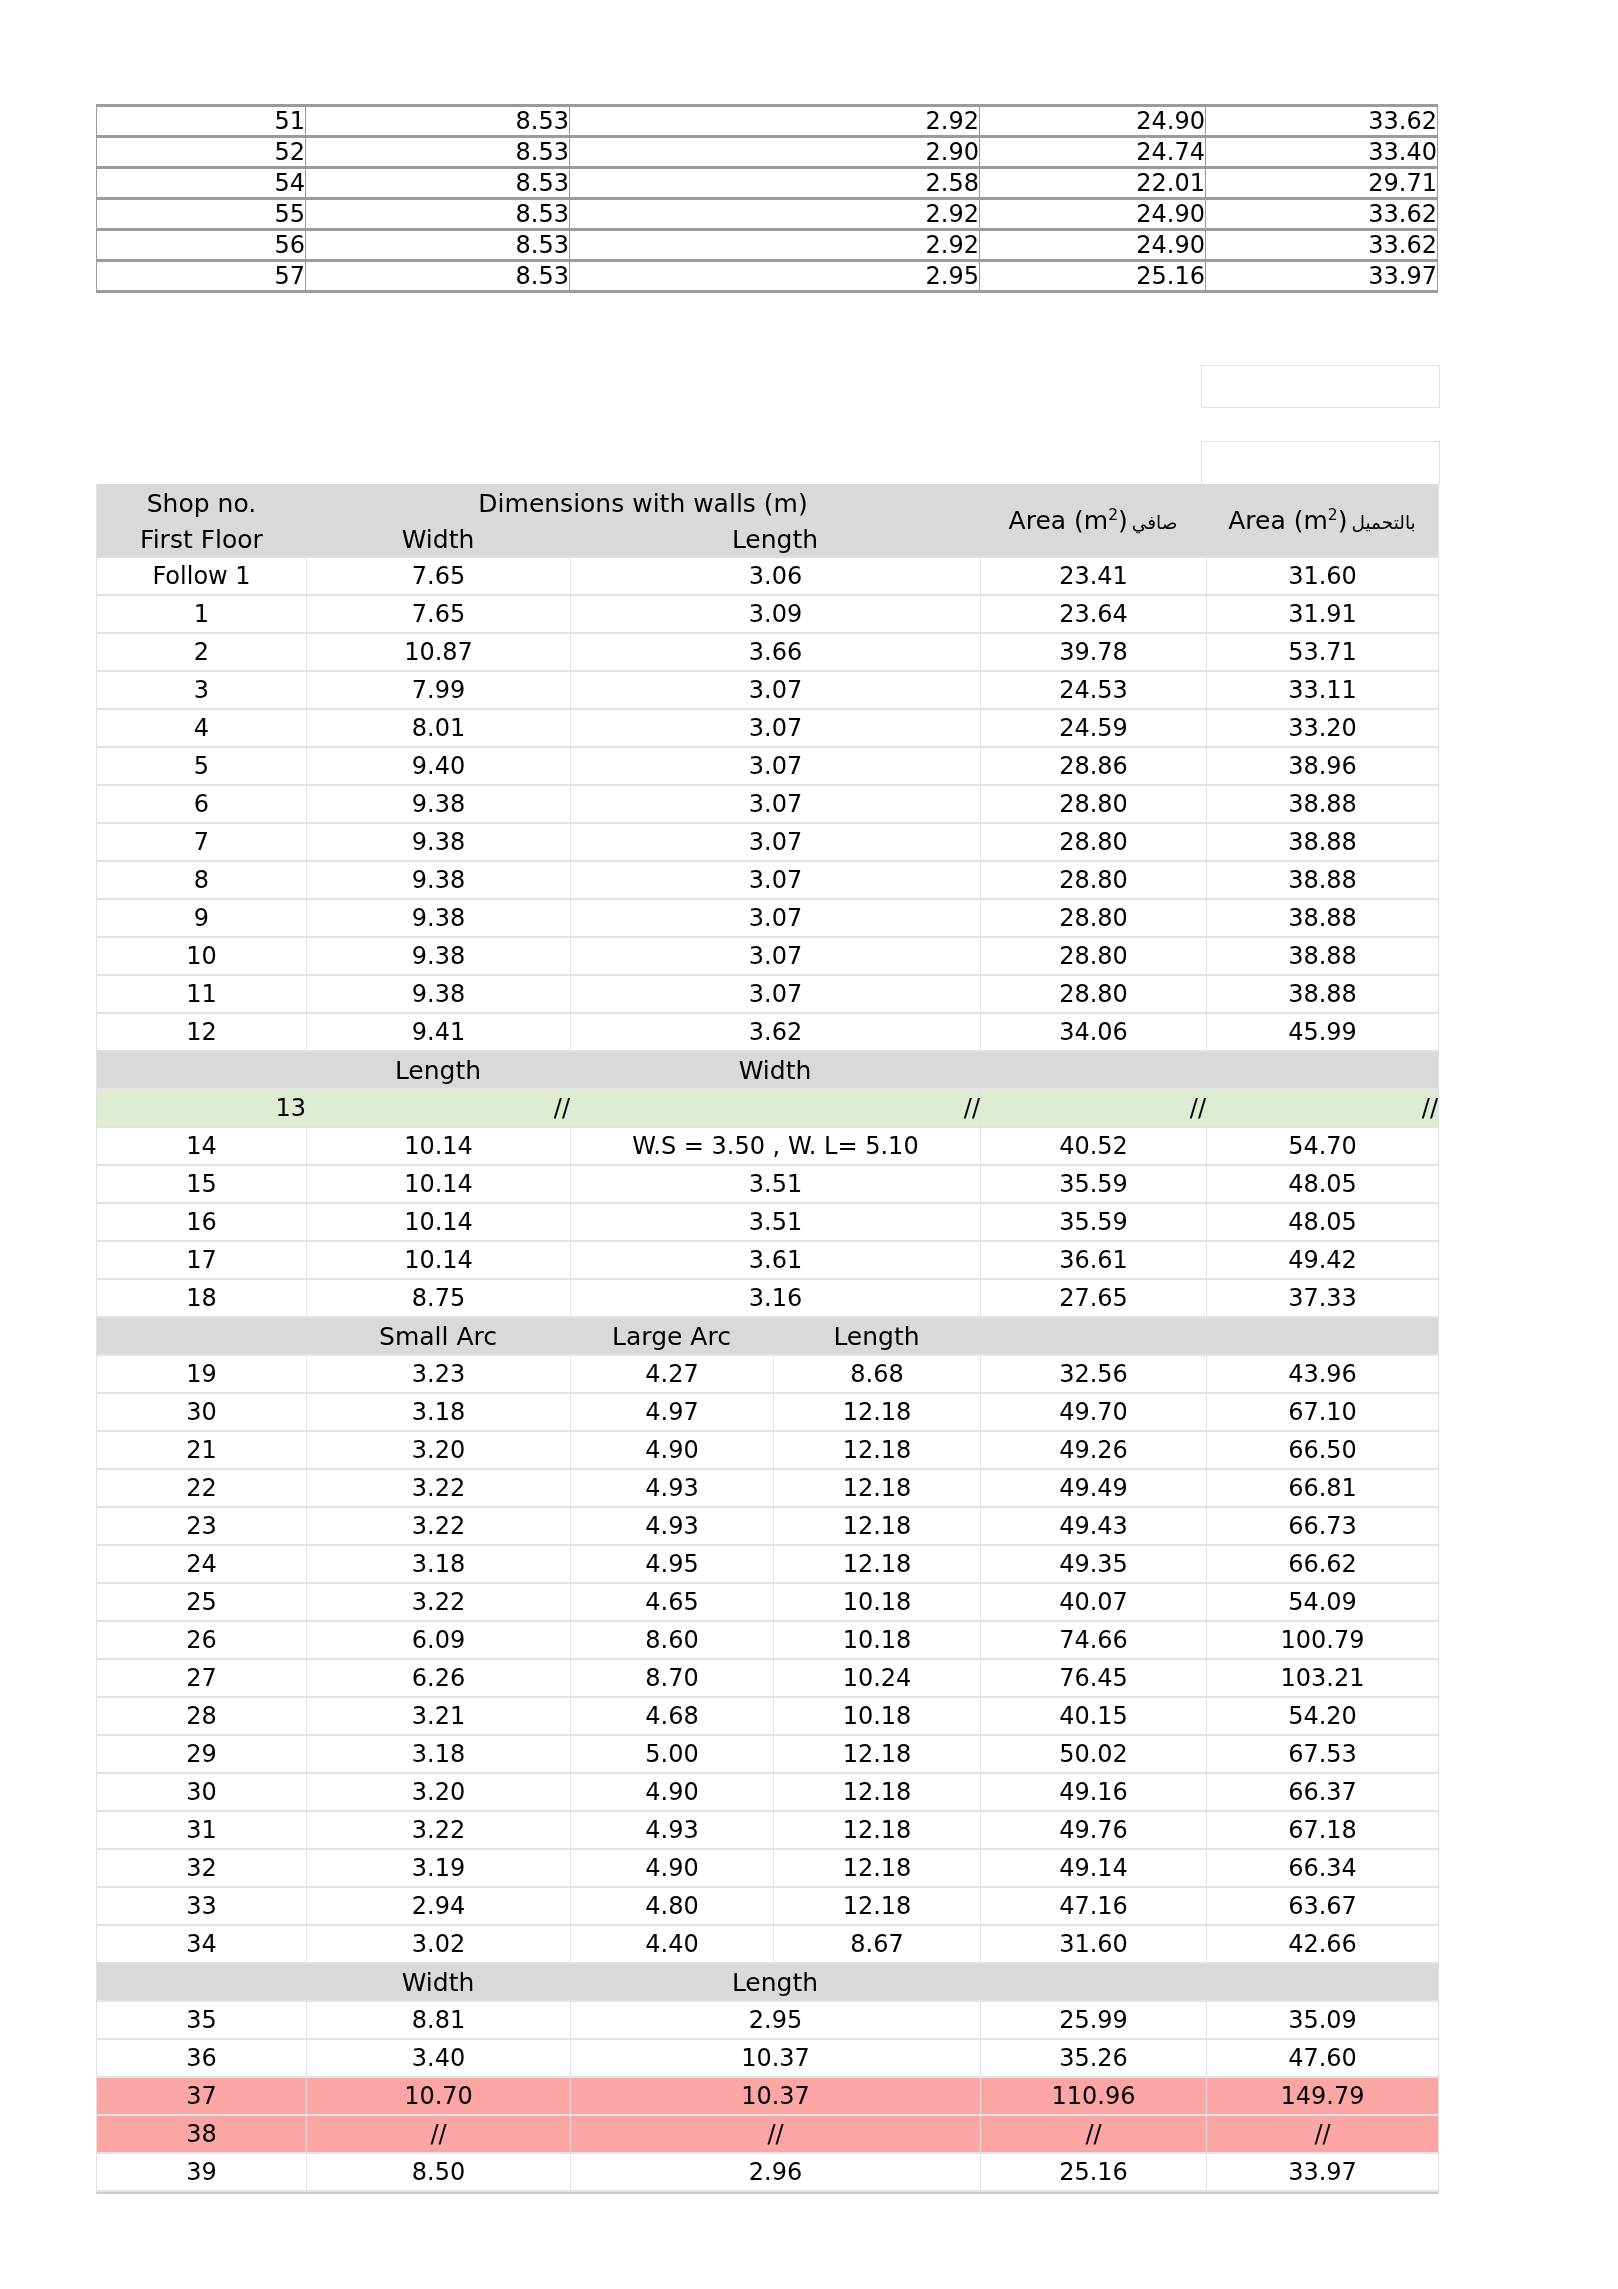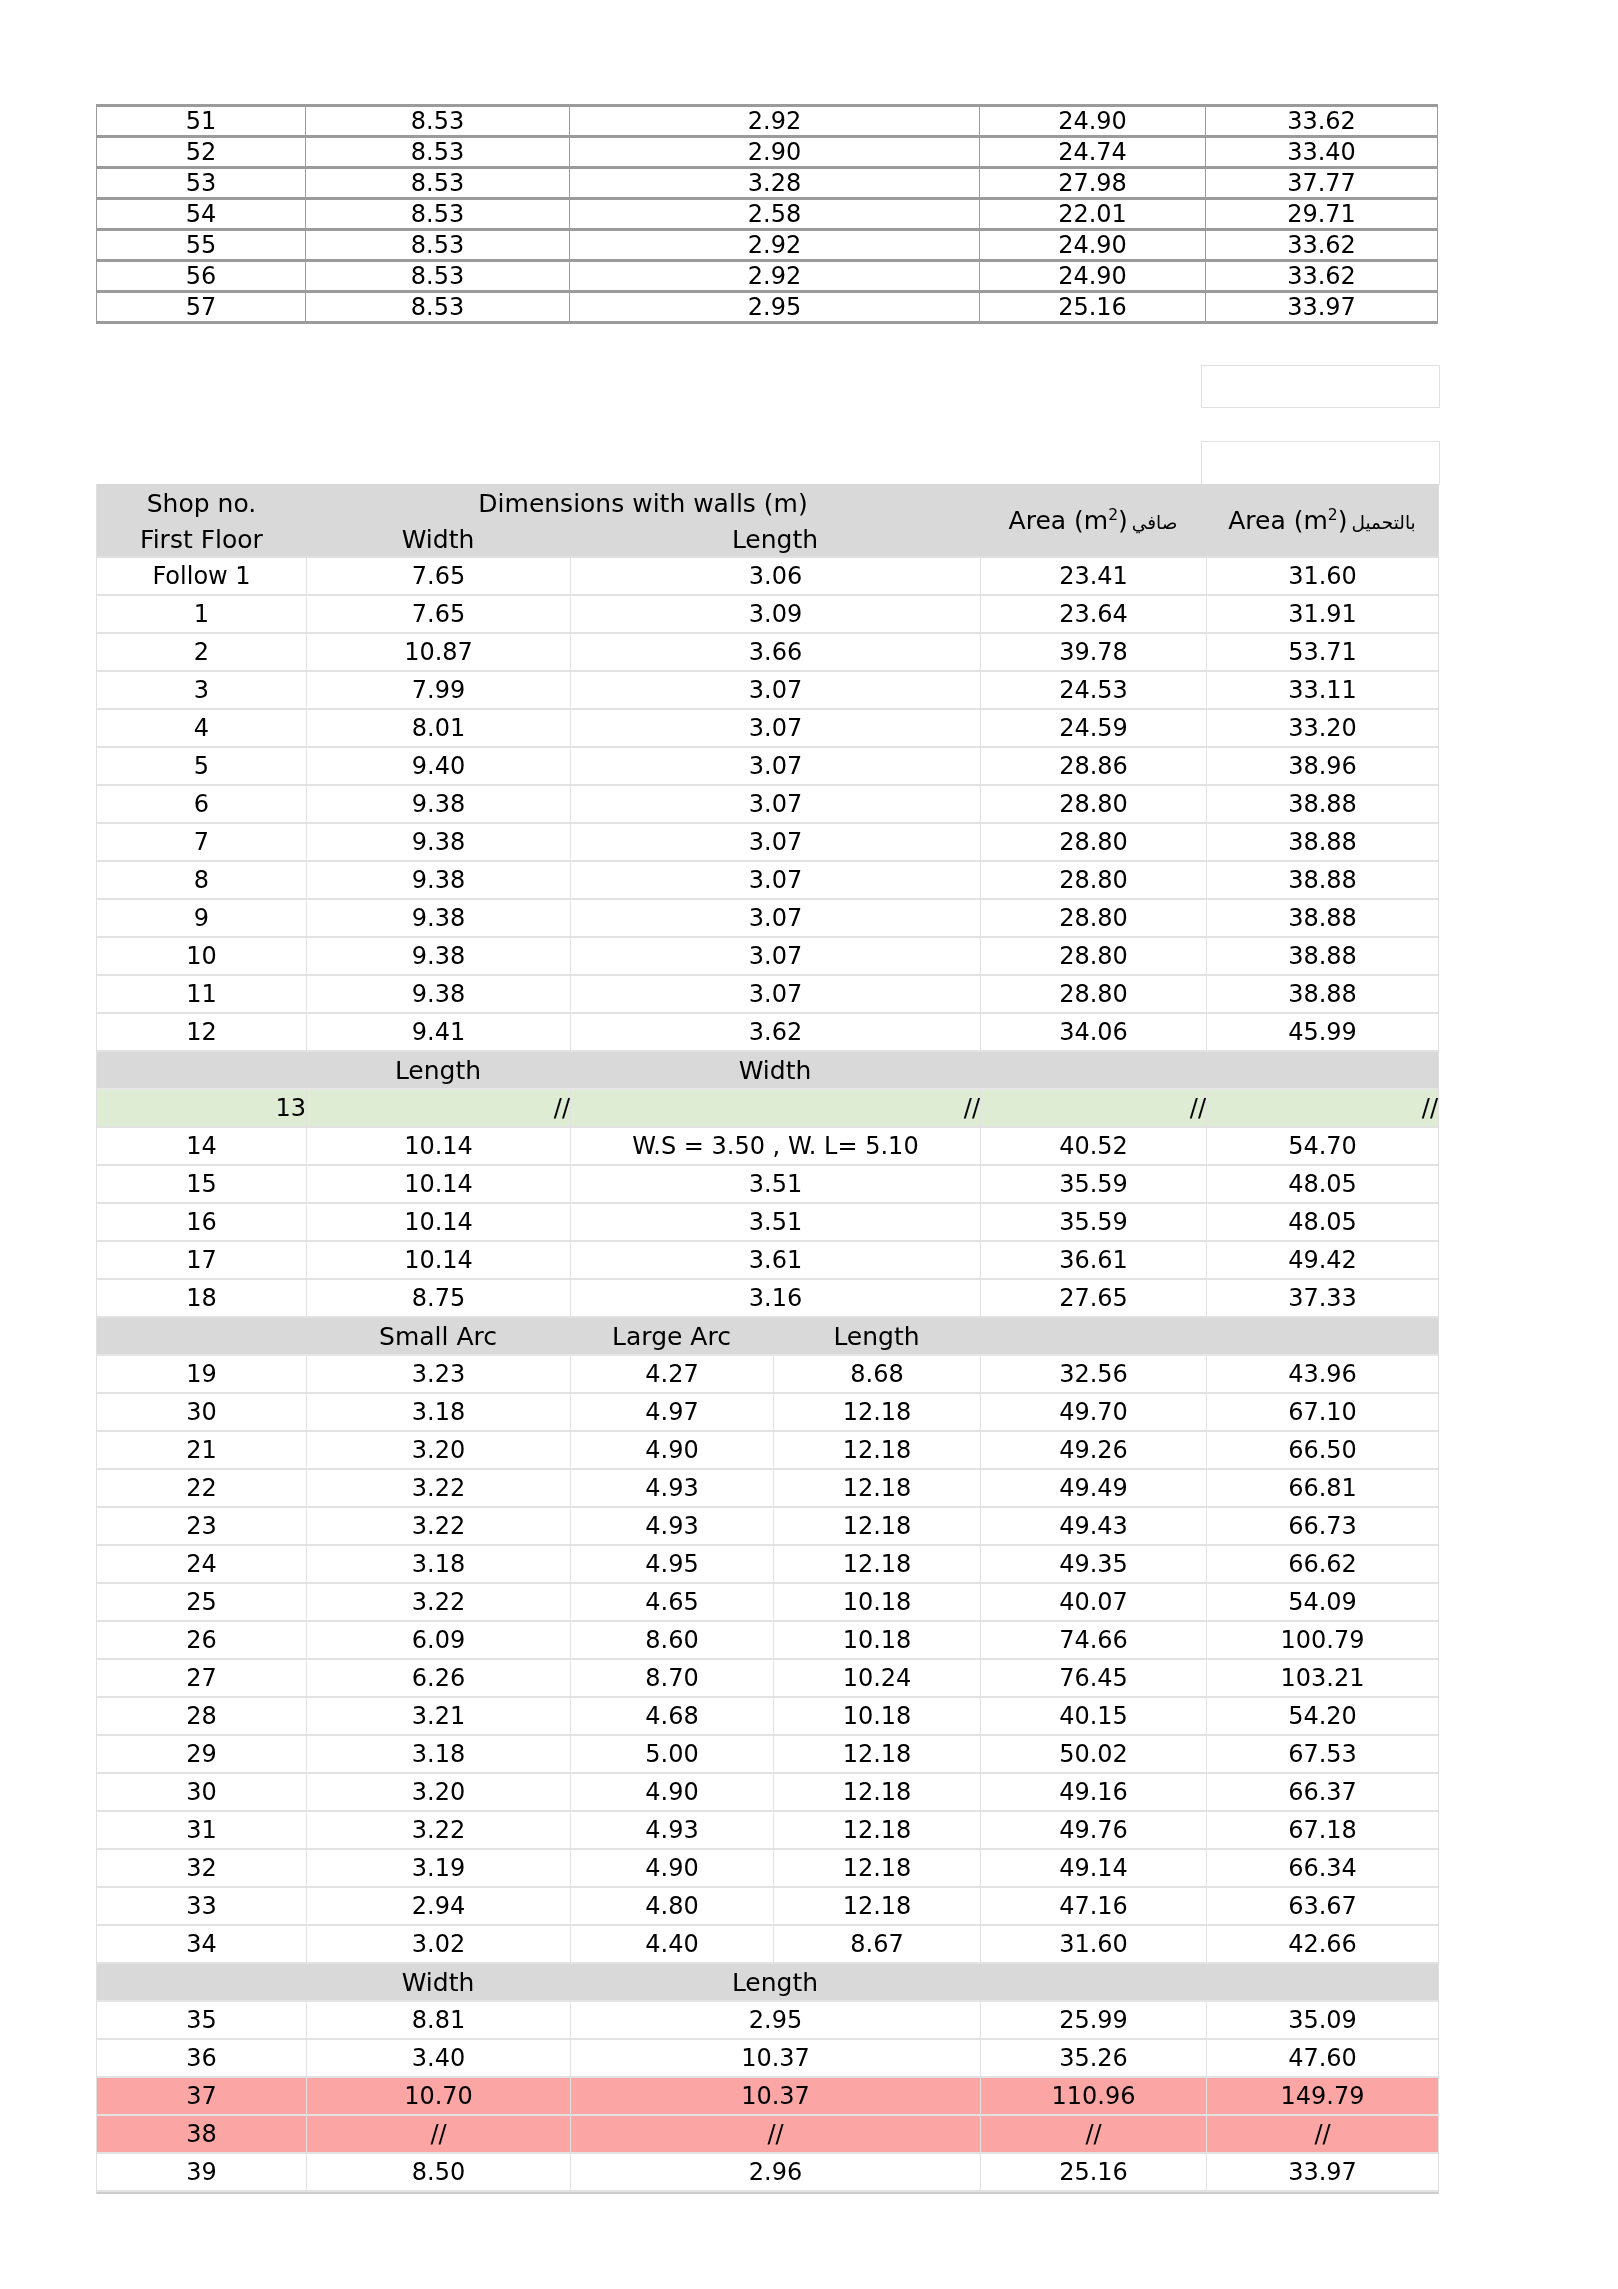--- a/index.html
+++ b/index.html
@@ -37,20 +37,21 @@
     width: 1340px;
     border-collapse: collapse;
     border: 1.8px solid #9b9b9b;
     border-bottom-width: 3.7px;
   }
   #top-table td {
     border: 1.8px solid #9b9b9b;
     border-top-width: 3.7px;
     border-bottom-width: 3.7px;
     height: 30px;
+    text-align: right;
   }
 
   
   .ghost {
     position: absolute;
     border: 1.8px solid #e0e0e0;
     background: #fff;
   }
   #ghost-cell-1 { left: 1201px; top: 365px; width: 237px; height: 41px; }
   #ghost-cell-2 { left: 1201px; top: 441px; width: 237px; height: 42px; }
@@ -116,27 +117,20 @@
           <td class="c" colspan="2">2.92</td>
           <td class="c">24.90</td>
           <td class="c">33.62</td>
         </tr>
         <tr>
           <td class="c">52</td>
           <td class="c">8.53</td>
           <td class="c" colspan="2">2.90</td>
           <td class="c">24.74</td>
           <td class="c">33.40</td>
-        </tr>
-        <tr>
-          <td class="c">53</td>
-          <td class="c">8.53</td>
-          <td class="c" colspan="2">3.28</td>
-          <td class="c">27.98</td>
-          <td class="c">37.77</td>
         </tr>
         <tr>
           <td class="c">54</td>
           <td class="c">8.53</td>
           <td class="c" colspan="2">2.58</td>
           <td class="c">22.01</td>
           <td class="c">29.71</td>
         </tr>
         <tr>
           <td class="c">55</td>

